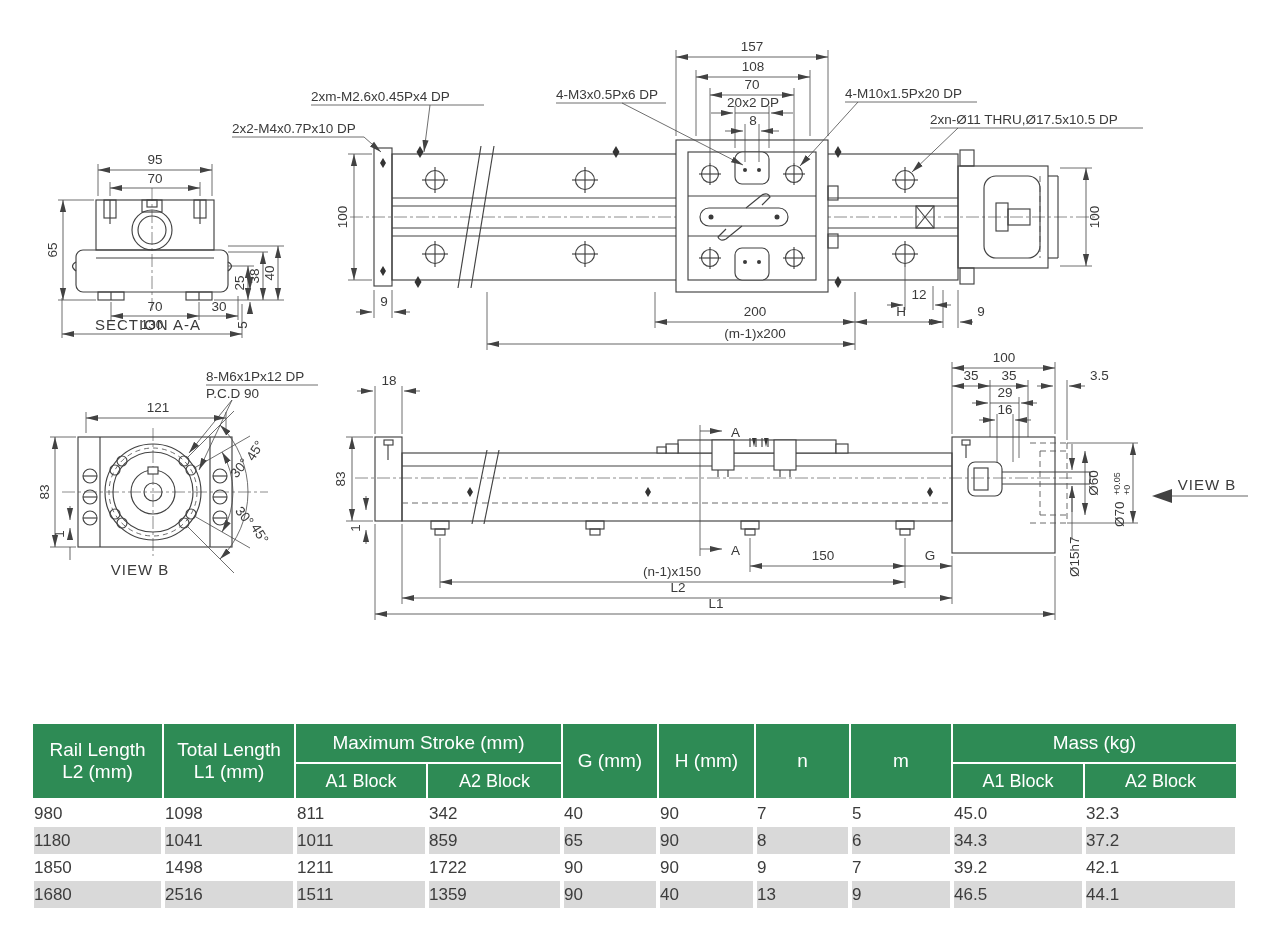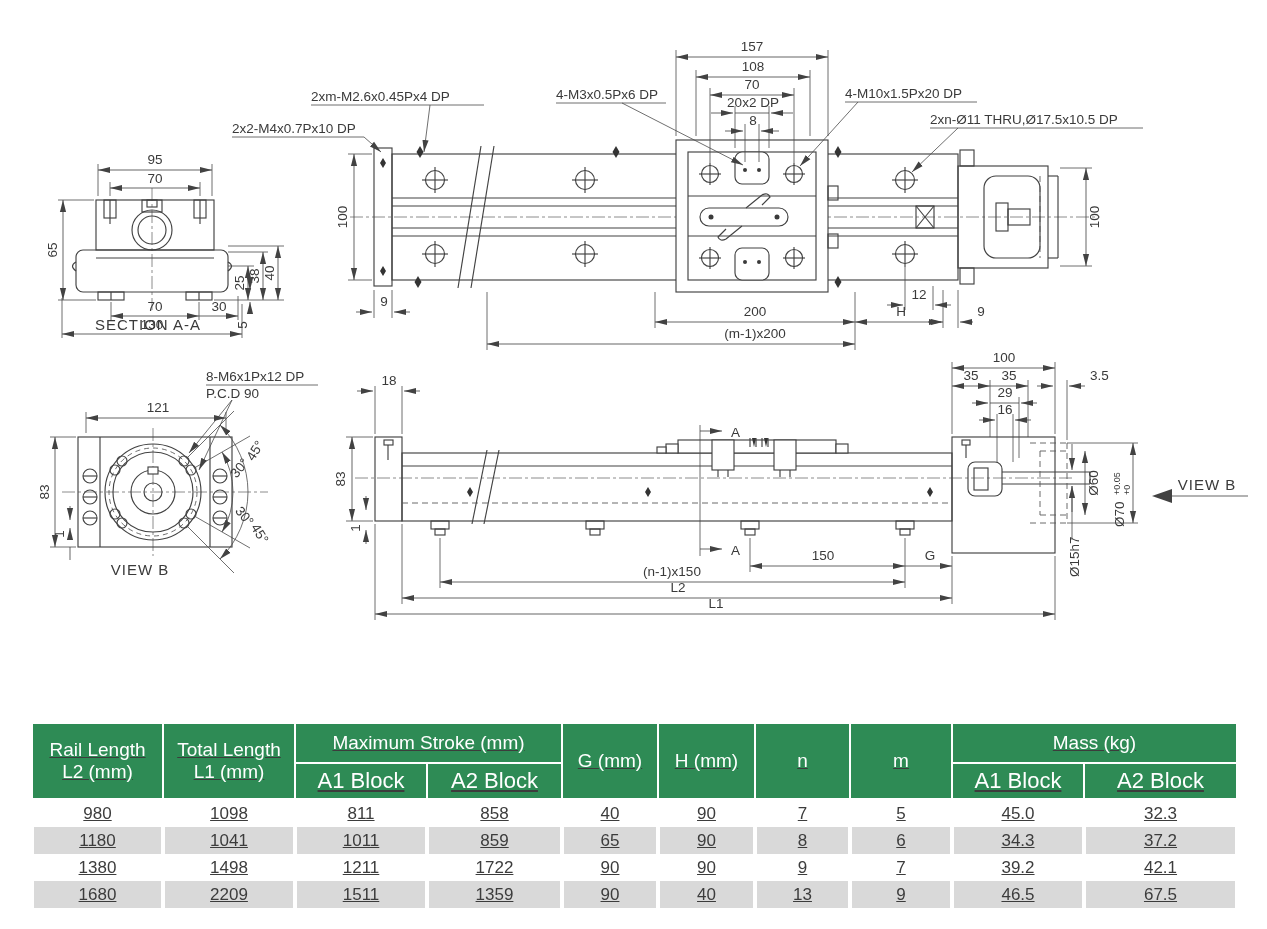--- a/index.html
+++ b/index.html
@@ -13,26 +13,26 @@
   .tol{font-size:9px;}
   .ln{stroke:#424242;stroke-width:1.15;fill:none;}
   .lw{stroke:#424242;stroke-width:1.15;fill:#fff;}
   .th{stroke:#4a4a4a;stroke-width:.8;fill:none;}
   .dm{stroke:#4a4a4a;stroke-width:.85;fill:none;}
   .cl{stroke:#707070;stroke-width:.8;fill:none;stroke-dasharray:13 3 3 3;}
   .hd{stroke:#5a5a5a;stroke-width:.9;fill:none;stroke-dasharray:6 4;}
   .dot{fill:#3a3a3a;}
   
   .spec{position:absolute;left:30px;top:722px;width:1205px;border-collapse:collapse;
-        table-layout:fixed;color:#3c3c3c;text-decoration:underline;}
+        table-layout:fixed;color:#3c3c3c;}
   .spec th{background:#2e8b55;color:#fff;font-weight:400;border:2px solid #fff;
            padding:0;line-height:1.15;}
   .spec thead tr:first-child th{height:38px;font-size:19px;}
-  .spec thead tr:last-child th{height:34px;font-size:22px;}
-  .spec td{height:27px;text-align:center;font-size:17px;border-left:4px solid #fff;
+  .spec thead tr:last-child th{height:34px;font-size:18px;}
+  .spec td{height:27px;font-size:17px;border-left:4px solid #fff;
            border-right:4px solid #fff;padding:0;}
   .spec tbody tr:nth-child(even) td{background:#d9d9d9;}
   .spec tbody tr:nth-child(odd) td{background:#fff;}
 </style>
 </head>
 <body>
 
 <div class="canvas">
 
 <svg width="1267" height="710" viewBox="0 0 1267 710">
@@ -578,60 +578,60 @@
       <th class="h2">A2 Block</th>
       <th class="h2">A1 Block</th>
       <th class="h2">A2 Block</th>
     </tr>
   </thead>
   <tbody>
     <tr>
       <td>980</td>
       <td>1098</td>
       <td>811</td>
-      <td>858</td>
+      <td>342</td>
       <td>40</td>
       <td>90</td>
       <td>7</td>
       <td>5</td>
       <td>45.0</td>
       <td>32.3</td>
     </tr>
     <tr>
       <td>1180</td>
       <td>1041</td>
       <td>1011</td>
       <td>859</td>
       <td>65</td>
       <td>90</td>
       <td>8</td>
       <td>6</td>
       <td>34.3</td>
       <td>37.2</td>
     </tr>
     <tr>
-      <td>1380</td>
+      <td>1850</td>
       <td>1498</td>
       <td>1211</td>
       <td>1722</td>
       <td>90</td>
       <td>90</td>
       <td>9</td>
       <td>7</td>
       <td>39.2</td>
       <td>42.1</td>
     </tr>
     <tr>
       <td>1680</td>
-      <td>2209</td>
+      <td>2516</td>
       <td>1511</td>
       <td>1359</td>
       <td>90</td>
       <td>40</td>
       <td>13</td>
       <td>9</td>
       <td>46.5</td>
-      <td>67.5</td>
+      <td>44.1</td>
     </tr>
   </tbody>
 </table>
 
 </div>
 
 </body></html>

